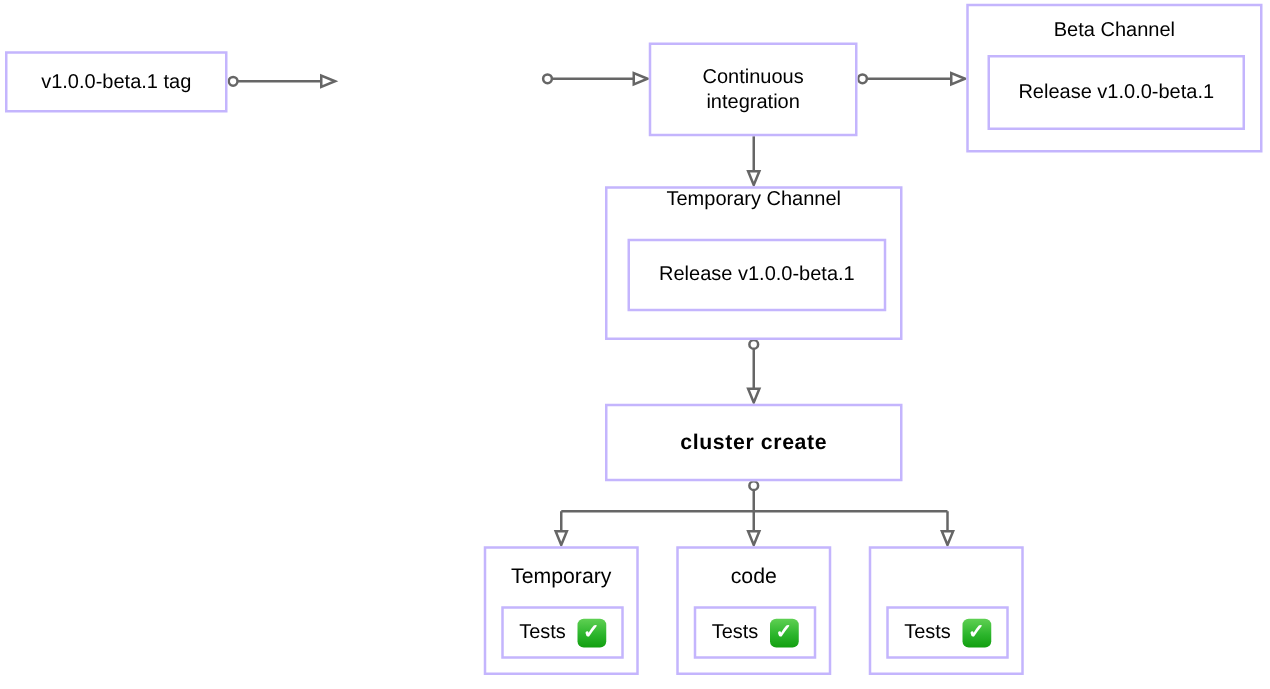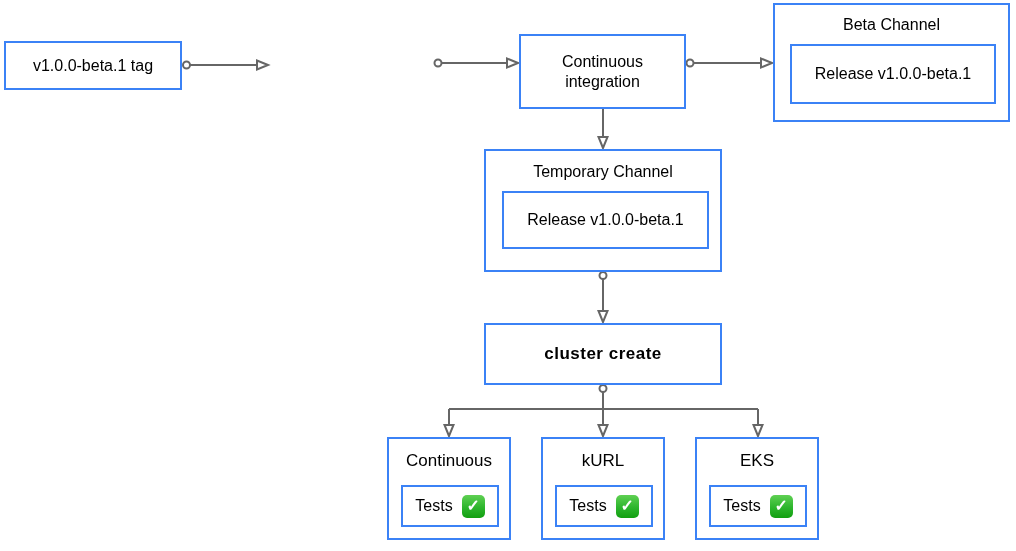--- a/index.html
+++ b/index.html
@@ -4,39 +4,39 @@
 <style>
   html, body { margin:0; padding:0; background:#ffffff; }
   #canvas {
     position:relative; width:1016px; height:551px; background:#ffffff;
     font-family:"Liberation Sans", sans-serif; color:#000; overflow:hidden;
   }
   #edges { position:absolute; left:0; top:0; width:1016px; height:551px; }
 
   .node {
     position:absolute; box-sizing:border-box;
-    border:2px solid #3b82f6; background:#ffffff; color:#000000;
+    border:2px solid #c4b5fd; background:#ffffff; color:#000000;
     font-size:16px;
   }
   .leaf { display:flex; align-items:center; justify-content:center; text-align:center; line-height:1.25; }
   .label-wrap { display:inline-block; }
 
   #node-tag        { left:4px;   top:41px;  width:178px; height:49px; }
   #node-app-repo   { left:268px; top:34px;  width:166px; height:57px; }
   #node-app-repo .label-wrap { max-width:132px; }
   #node-ci         { left:519px; top:34px;  width:167px; height:75px; }
   #node-ci .label-wrap { max-width:110px; }
 
   .group-title { text-align:center; font-size:16px; }
   #node-beta   { left:773px; top:3px;   width:237px; height:119px; }
   #node-beta .group-title { padding-top:11px; }
   #node-beta-release { left:15px; top:39px; width:206px; height:60px; }
 
   #node-temp   { left:484px; top:149px; width:238px; height:123px; }
-  #node-temp .group-title { padding-top:12px; }
+  #node-temp .group-title { }
   #node-temp-release { left:16px; top:40px; width:207px; height:58px; }
 
   #node-cluster {
     left:484px; top:323px; width:238px; height:62px;
     font-family:Liberation Sans, sans-serif; font-weight:bold; font-size:17px;
     letter-spacing:0.5px;
   }
 
   .cluster-group { top:437px; width:124px; height:103px; }
   .cluster-group .group-title { padding-top:12px; font-size:17px; }
@@ -119,41 +119,40 @@
     <div class="node leaf" id="node-temp-release">
       <span class="label-wrap">Release v1.0.0-beta.1</span>
     </div>
   </div>
 
   <div class="node leaf" id="node-cluster">
     <span class="label-wrap">cluster create</span>
   </div>
 
   <div class="node cluster-group" id="node-openshift">
-    <div class="group-title">Continuous</div>
+    <div class="group-title">Temporary</div>
     <div class="node leaf tests-box">
       <span>Tests</span>
       <span class="check-badge">
         <span>✓</span>
       </span>
     </div>
   </div>
 
   <div class="node cluster-group" id="node-kurl">
-    <div class="group-title">kURL</div>
+    <div class="group-title">code</div>
     <div class="node leaf tests-box">
       <span>Tests</span>
       <span class="check-badge">
         <span>✓</span>
       </span>
     </div>
   </div>
 
   <div class="node cluster-group" id="node-eks">
-    <div class="group-title">EKS</div>
     <div class="node leaf tests-box">
       <span>Tests</span>
       <span class="check-badge">
         <span>✓</span>
       </span>
     </div>
   </div>
 
 </div>
 

